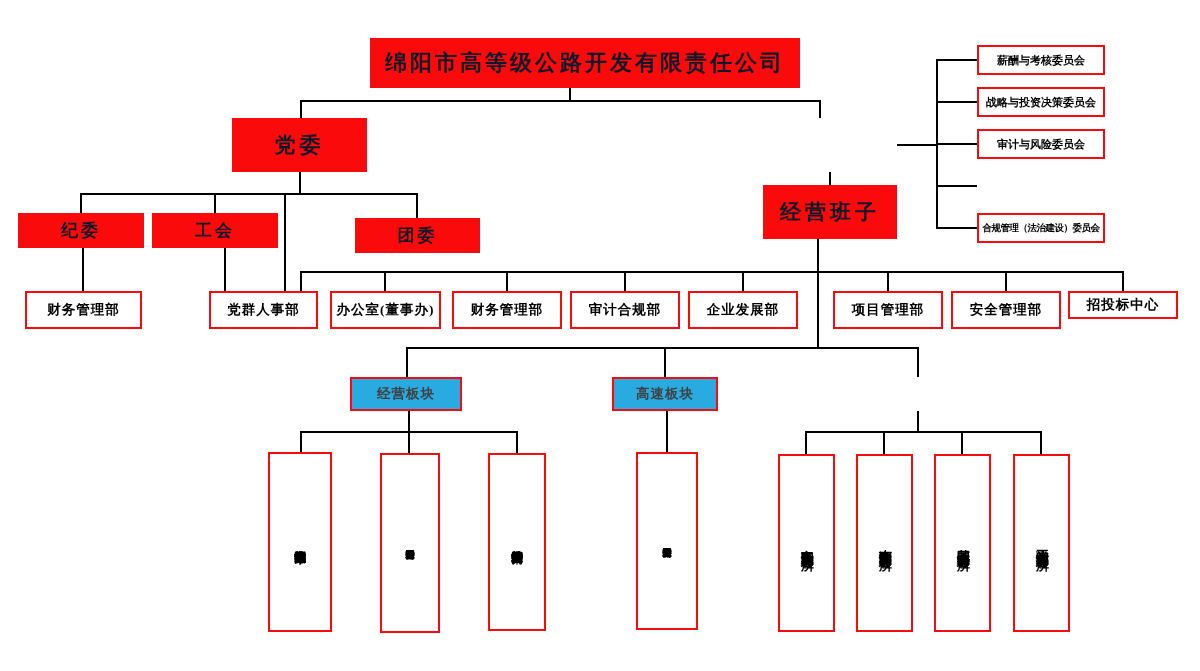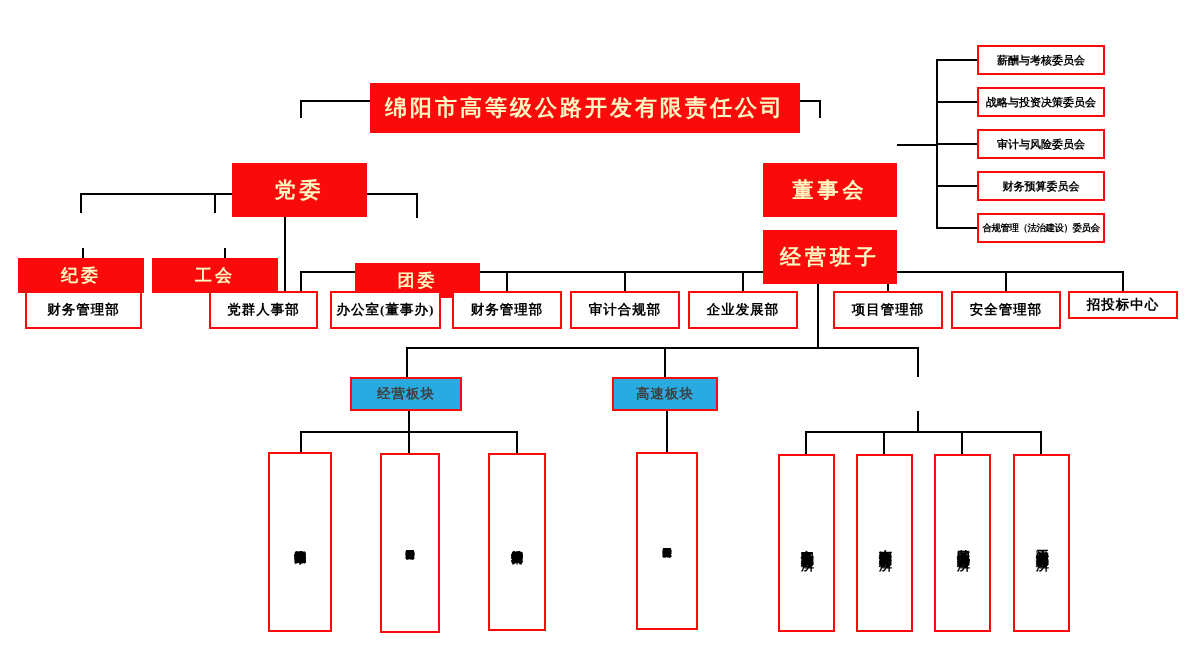--- a/index.html
+++ b/index.html
@@ -1,21 +1,21 @@
 <!DOCTYPE html>
 <html><head>
 <meta charset="utf-8">
 <style>
   html,body{margin:0;padding:0;background:#fff;}
   body{font-family:"Liberation Serif",serif;}
   #canvas{position:relative;width:1200px;height:671px;background:#ffffff;overflow:hidden;}
 
   .box{position:absolute;box-sizing:border-box;display:flex;align-items:center;justify-content:center;
        text-align:center;font-weight:bold;}
-  .rbox{background:#fa0a0a;color:#fef9c3;margin-top:45px;}
+  .rbox{background:#fa0a0a;color:#0f172a;}
   .wbox{background:#ffffff;border:2.5px solid #fa0a0a;color:#000000;}
   .bbox{background:#29abe2;border:2.5px solid #fa0a0a;color:#404040;}
 
   .root-title{font-size:22px;letter-spacing:3px;}
   .lvl2{font-size:21px;letter-spacing:4px;}
   .lvl3{font-size:17px;letter-spacing:3px;}
   .committee{font-size:11px;}
   .committee.c5{font-size:9.5px;letter-spacing:-0.5px;}
   .dept{font-size:13.5px;letter-spacing:1px;}
   .blockbox{font-size:13.5px;letter-spacing:1px;}
@@ -83,27 +83,25 @@
   <div class="lv" style="left:917px;top:411px;height:21px;"></div>
   <div class="lh" style="left:805px;top:431px;width:237px;"></div>
   <div class="lv" style="left:805px;top:431px;height:23px;"></div>
   <div class="lv" style="left:883px;top:431px;height:23px;"></div>
   <div class="lv" style="left:961px;top:431px;height:23px;"></div>
   <div class="lv" style="left:1040px;top:431px;height:23px;"></div>
 
   <div class="box rbox root-title" style="left:370px;top:38px;width:430px;height:50px;">绵阳市高等级公路开发有限责任公司</div>
 
   <div class="box rbox lvl2" style="left:232px;top:118px;width:135px;height:54px;">党委</div>
-  <div class="box rbox lvl2" style="left:763px;top:118px;width:134px;height:54px;">董事会</div>
   <div class="box rbox lvl2" style="left:763px;top:185px;width:134px;height:54px;">经营班子</div>
 
   <div class="box wbox committee" style="left:977px;top:45px;width:128px;height:30px;font-family:Liberation Mono, monospace;">薪酬与考核委员会</div>
   <div class="box wbox committee" style="left:977px;top:87px;width:128px;height:30px;">战略与投资决策委员会</div>
   <div class="box wbox committee" style="left:977px;top:129px;width:128px;height:30px;">审计与风险委员会</div>
-  <div class="box wbox committee" style="left:977px;top:171px;width:128px;height:30px;">财务预算委员会</div>
   <div class="box wbox committee c5" style="left:977px;top:213px;width:128px;height:30px;">合规管理（法治建设）委员会</div>
 
   <div class="box rbox lvl3" style="left:18px;top:213px;width:126px;height:35px;">纪委</div>
   <div class="box rbox lvl3" style="left:152px;top:213px;width:126px;height:35px;">工会</div>
   <div class="box rbox lvl3" style="left:355px;top:218px;width:125px;height:35px;">团委</div>
 
   <div class="box wbox dept" style="left:25px;top:291px;width:117px;height:38px;">财务管理部</div>
   <div class="box wbox dept" style="left:209px;top:291px;width:109px;height:38px;">党群人事部</div>
   <div class="box wbox dept" style="left:330px;top:291px;width:111px;height:38px;">办公室(董事办)</div>
   <div class="box wbox dept" style="left:452px;top:291px;width:110px;height:38px;text-align:right;">财务管理部</div>

